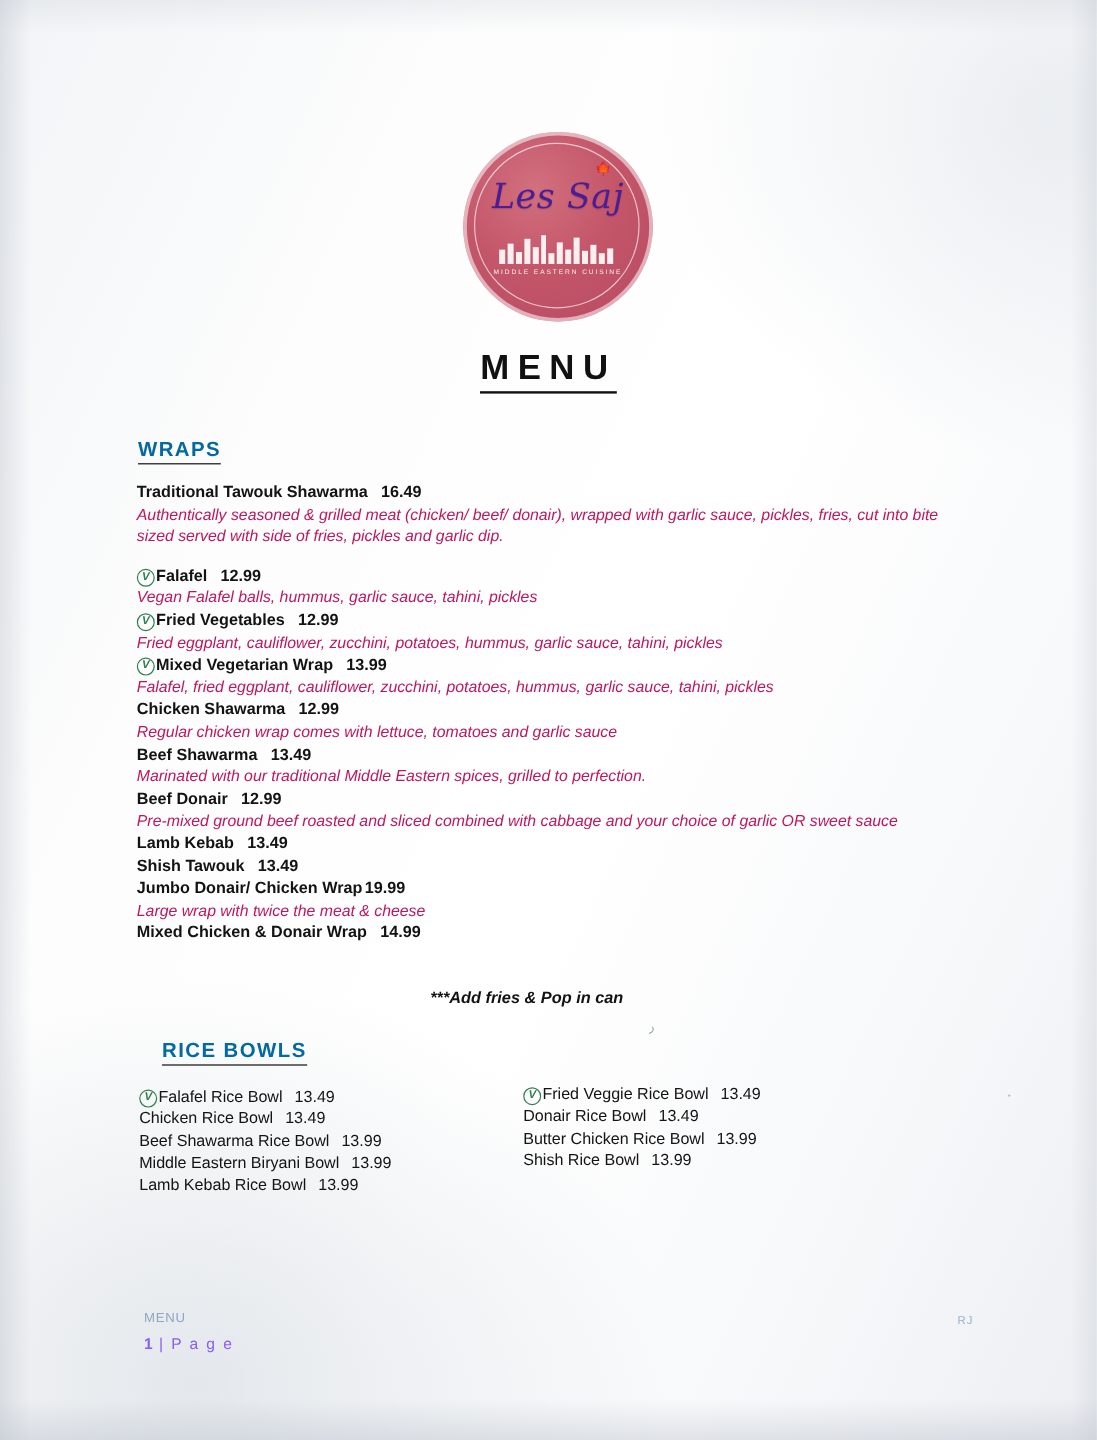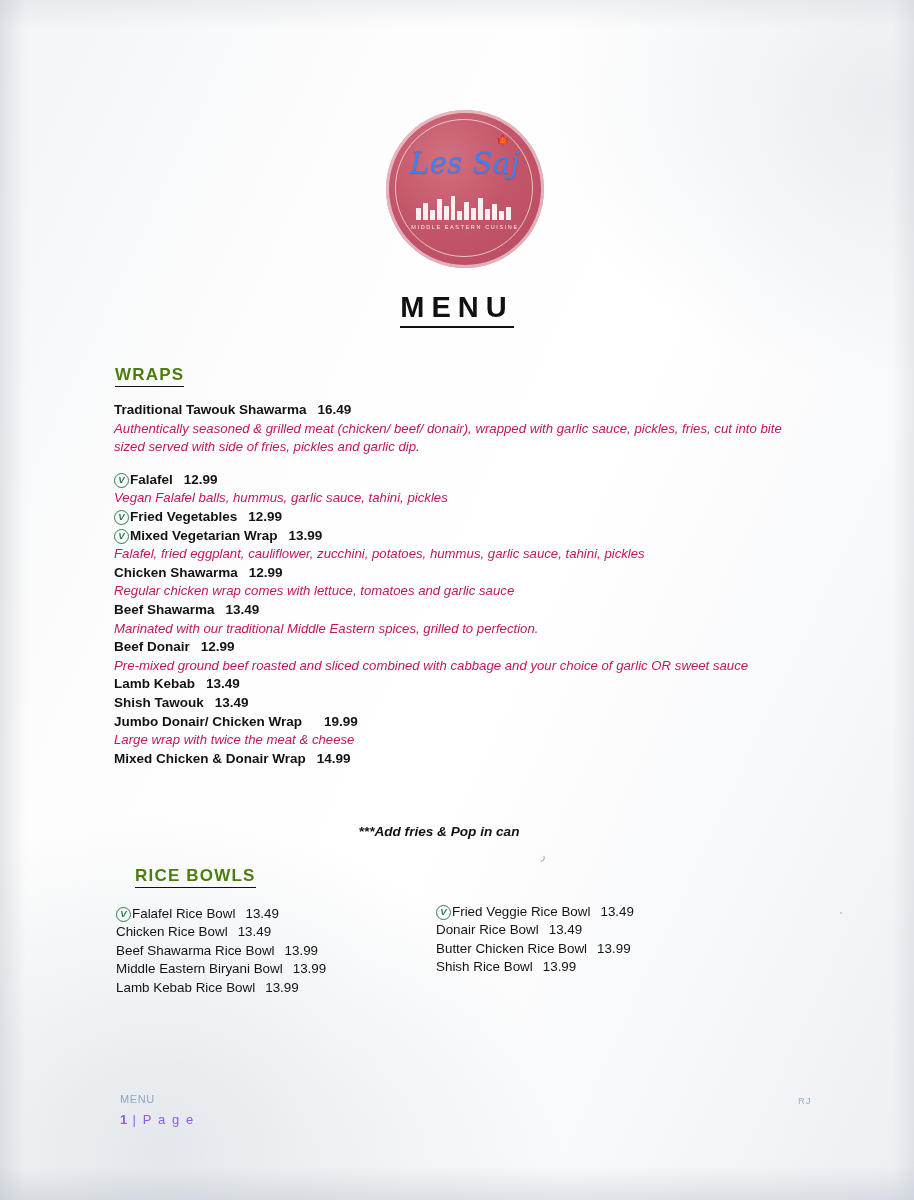--- a/index.html
+++ b/index.html
@@ -72,21 +72,21 @@
   }
   .logo-name {
     position: absolute;
     left: 0;
     top: 36px;
     width: 158px;
     text-align: center;
     font-family: "DejaVu Serif", serif;
     font-style: italic;
     font-size: 29px;
-    color: #3b82f6;
+    color: #4c1d95;
     letter-spacing: 0.5px;
     text-shadow: 0 1px 1px rgba(120,40,55,0.35);
   }
   .logo-skyline {
     position: absolute;
     left: 30px;
     top: 84px;
     width: 98px;
     height: 26px;
   }
@@ -130,21 +130,21 @@
     border-bottom: 2px solid #111111;
     padding-bottom: 3px;
   }
 
   
   .section-head {
     position: absolute;
     font-size: 17px;
     font-weight: bold;
     letter-spacing: 1.2px;
-    color: #4d7c0f;
+    color: #0369a1;
   }
   .section-head span {
     border-bottom: 1.5px solid #111111;
     padding-bottom: 2px;
   }
   #head-wraps { left: 115px; top: 365px; }
   #head-rice  { left: 115px; top: 866px; margin-left: 20px; }
 
   
   .wraps {
@@ -298,20 +298,21 @@
     </div>
     <div class="gap"></div>
 
     <div>
       <div class="item-line"><span class="vbadge">V</span><span>Falafel</span><span class="price">12.99</span></div>
       <div class="desc">Vegan Falafel balls, hummus, garlic sauce, tahini, pickles</div>
     </div>
 
     <div>
       <div class="item-line"><span class="vbadge">V</span><span>Fried Vegetables</span><span class="price">12.99</span></div>
+      <div class="desc">Fried eggplant, cauliflower, zucchini, potatoes, hummus, garlic sauce, tahini, pickles</div>
     </div>
 
     <div>
       <div class="item-line"><span class="vbadge">V</span><span>Mixed Vegetarian Wrap</span><span class="price">13.99</span></div>
       <div class="desc">Falafel, fried eggplant, cauliflower, zucchini, potatoes, hummus, garlic sauce, tahini, pickles</div>
     </div>
 
     <div>
       <div class="item-line"><span>Chicken Shawarma</span><span class="price">12.99</span></div>
       <div class="desc">Regular chicken wrap comes with lettuce, tomatoes and garlic sauce</div>
@@ -330,21 +331,21 @@
 
     <div>
       <div class="item-line"><span>Lamb Kebab</span><span class="price">13.49</span></div>
     </div>
 
     <div>
       <div class="item-line"><span>Shish Tawouk</span><span class="price">13.49</span></div>
     </div>
 
     <div>
-      <div class="item-line"><span>Jumbo Donair/ Chicken Wrap</span><span class="price" style="margin-left:22px">19.99</span></div>
+      <div class="item-line"><span>Jumbo Donair/ Chicken Wrap</span><span class="price" style="margin-left:2px">19.99</span></div>
       <div class="desc">Large wrap with twice the meat &amp; cheese</div>
     </div>
 
     <div>
       <div class="item-line"><span>Mixed Chicken &amp; Donair Wrap</span><span class="price">14.99</span></div>
     </div>
 
   </div>
 
   <div class="addnote">***Add fries &amp; Pop in can</div>

